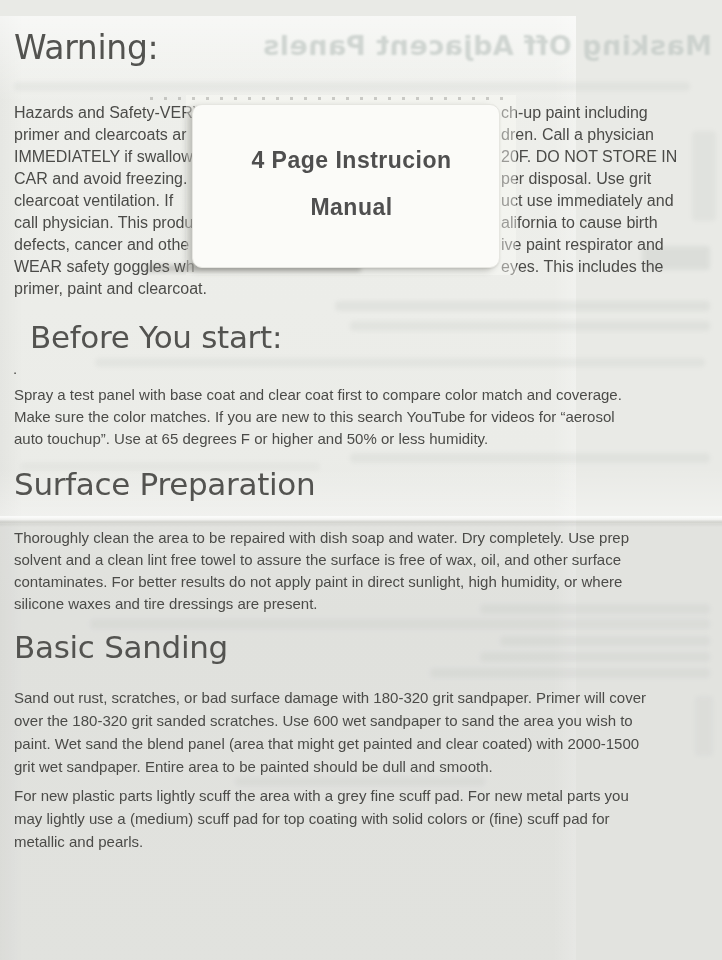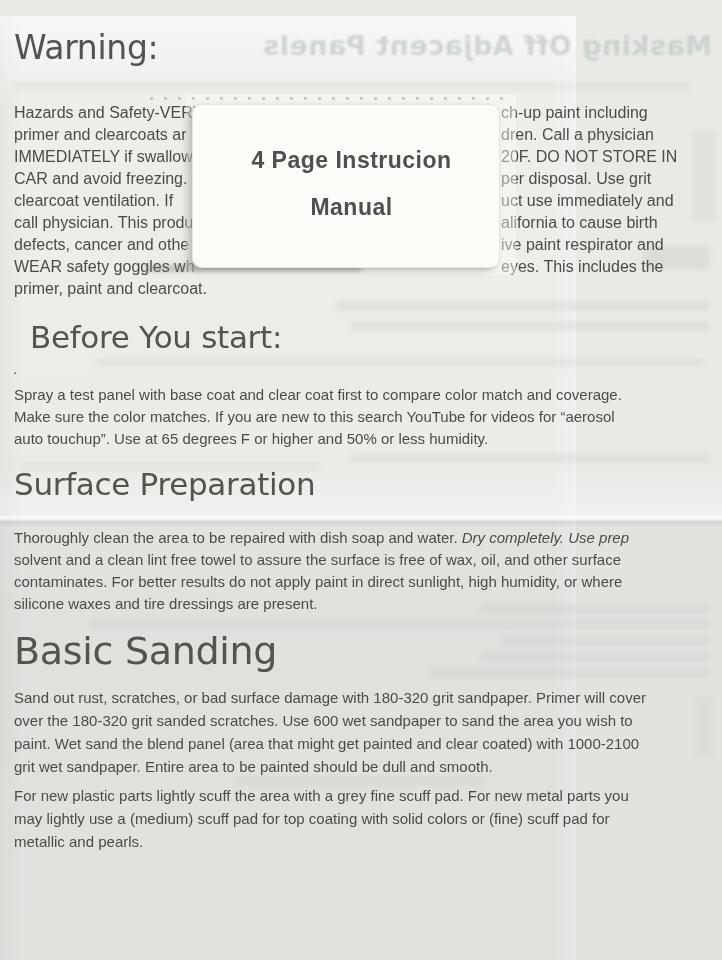--- a/index.html
+++ b/index.html
@@ -9,21 +9,21 @@
     background:
       linear-gradient(180deg, rgba(255,255,255,.55) 0%, rgba(255,255,255,.25) 5%, rgba(255,255,255,0) 9%),
       linear-gradient(90deg, rgba(0,0,0,.03) 0%, rgba(0,0,0,0) 4%, rgba(0,0,0,0) 96%, rgba(255,255,255,.25) 100%),
       linear-gradient(180deg, #eeefeb 0%, #ebece8 45%, #e7e8e4 62%, #e8e9e5 100%);}
   .abs{position:absolute;}
   .heading{font-family:"DejaVu Sans","Liberation Sans",sans-serif;font-weight:400;color:#535350;letter-spacing:-0.3px;}
   .wline{position:absolute;left:0;width:722px;height:22px;font-size:16px;line-height:22px;white-space:nowrap;}
   .wl{position:absolute;left:14px;}
   .wr{position:absolute;left:501px;}
   .para-line{position:absolute;left:14px;width:700px;height:22px;font-size:15px;line-height:22px;white-space:nowrap;}
-  .ital{font-style:italic;}
+  .ital{}
   
   .carrier{position:absolute;left:186px;top:79px;width:330px;height:180px;
     background:rgba(250,250,247,.45);}
   .perf{position:absolute;left:150px;top:81px;width:364px;height:3px;opacity:.55;
     background-image:repeating-linear-gradient(90deg, rgba(125,125,120,.65) 0 3px, transparent 3px 14px);
     filter:blur(.4px);}
   .tear-smudge{position:absolute;left:145px;top:249px;width:216px;height:7px;
     background:rgba(120,120,114,.35);filter:blur(2.2px);border-radius:3px;}
   .label{position:absolute;left:192px;top:88px;width:308px;height:164px;
     background:#fbfbf8;border:1px solid #e6e6e1;border-radius:10px;
@@ -125,23 +125,23 @@
   <div class="upper-bright"></div>
   <div class="abs heading" style="left:14px;top:450px;font-size:31px;">Surface Preparation</div>
   <div class="fold"></div>
   <div class="lower-sheet"></div>
 
   <div class="para-line" style="top:511px"><span>Thoroughly clean the area to be repaired with dish soap and water.  </span><span class="ital">Dry completely. Use prep</span></div>
   <div class="para-line" style="top:533px">solvent and a clean lint free towel to assure the surface is free of wax, oil, and other surface</div>
   <div class="para-line" style="top:555px">contaminates. For better results do not apply paint in direct sunlight, high humidity, or where</div>
   <div class="para-line" style="top:577px">silicone waxes and tire dressings are present.</div>
 
-  <div class="abs heading" style="left:14px;top:613px;font-size:38px;">Basic Sanding</div>
+  <div class="abs heading" style="left:14px;top:613px;font-size:31px;">Basic Sanding</div>
   <div class="para-line" style="top:671px">Sand out rust, scratches, or bad surface damage with 180-320 grit sandpaper. Primer will cover</div>
   <div class="para-line" style="top:694px">over the 180-320 grit sanded scratches. Use 600 wet sandpaper to sand the area you wish to</div>
-  <div class="para-line" style="top:717px">paint. Wet sand the blend panel (area that might get painted and clear coated) with 1000-2100</div>
+  <div class="para-line" style="top:717px">paint. Wet sand the blend panel (area that might get painted and clear coated) with 2000-1500</div>
   <div class="para-line" style="top:740px">grit wet sandpaper. Entire area to be painted should be dull and smooth.</div>
 
   <div class="para-line" style="top:769px">For new plastic parts lightly scuff the area with a grey fine scuff pad. For new metal parts you</div>
   <div class="para-line" style="top:792px">may lightly use a (medium) scuff pad for top coating with solid colors or (fine) scuff pad for</div>
   <div class="para-line" style="top:815px">metallic and pearls.</div>
 
 </div>
 
 </body></html>

